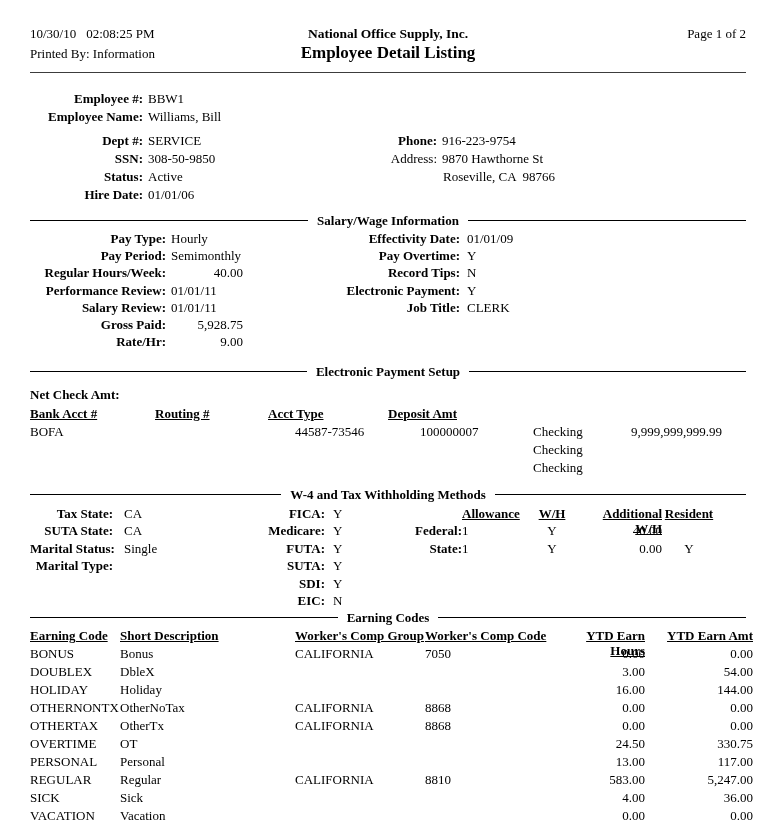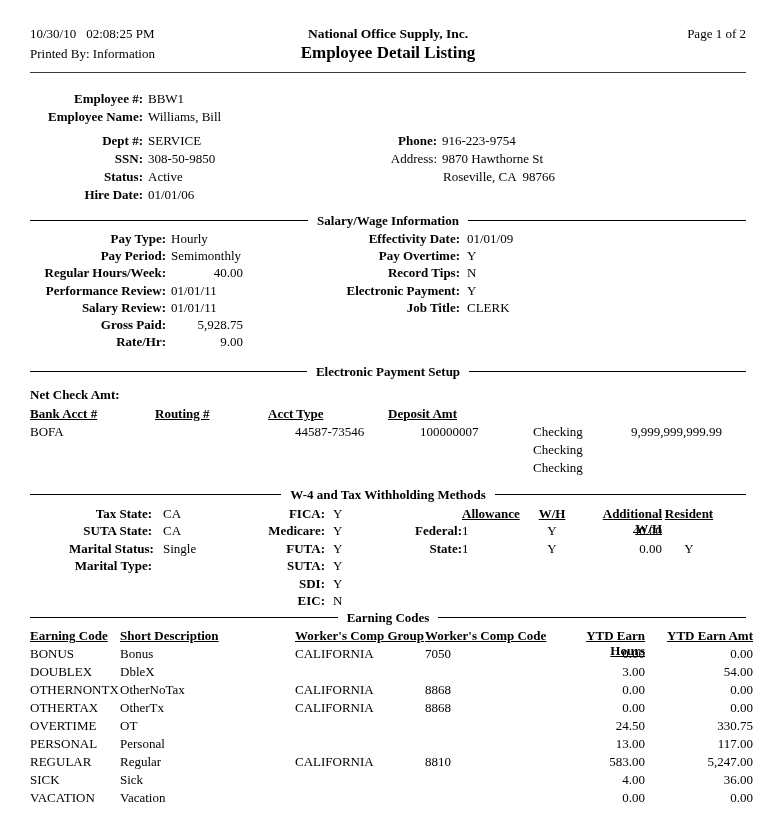--- a/index.html
+++ b/index.html
@@ -49,21 +49,21 @@
   #salary-right .val { padding-left:7px; }
   
   #net-check { top:387px; left:30px; font-weight:bold; }
   #bank-table { top:406px; left:30px; }
   .bt-row { display:flex; height:18px; }
   .bt-head span { font-weight:bold; text-decoration:underline; }
   .bt-c1 { width:265px; } .bt-c2 { width:125px; } .bt-c3 { width:113px; }
   .bt-c4 { width:90px; }  .bt-c5 { width:99px; text-align:right; }
   
   #w4-left { top:506px; left:30px; }
-  #w4-left .lv { height:17.4px;margin-left:39px; }
+  #w4-left .lv { height:17.4px; }
   #w4-left .lbl { width:83px; }
   #w4-left .val { padding-left:11px; }
   #w4-mid { top:506px; left:240px; }
   #w4-mid .lv { height:17.4px; }
   #w4-mid .lbl { width:85px; }
   #w4-mid .val { padding-left:8px; }
   #w4-table { top:506px; left:402px; }
   .w4t-row { display:flex; height:17.4px; }
   .w4t-head span { font-weight:bold; text-decoration:underline; }
   .w4t-label { width:60px; text-align:right; font-weight:bold; white-space:pre; }
@@ -338,20 +338,28 @@
     </div>
     <div class="et-row">
       <span class="et-c1">DOUBLEX</span>
       <span class="et-c2">DbleX</span>
       <span class="et-c3"></span>
       <span class="et-c4"></span>
       <span class="et-c5">3.00</span>
       <span class="et-c6">54.00</span>
     </div>
     <div class="et-row">
+      <span class="et-c1">HOLIDAY</span>
+      <span class="et-c2">Holiday</span>
+      <span class="et-c3"></span>
+      <span class="et-c4"></span>
+      <span class="et-c5">16.00</span>
+      <span class="et-c6">144.00</span>
+    </div>
+    <div class="et-row">
       <span class="et-c1">OTHERNONTX</span>
       <span class="et-c2">OtherNoTax</span>
       <span class="et-c3">CALIFORNIA</span>
       <span class="et-c4">8868</span>
       <span class="et-c5">0.00</span>
       <span class="et-c6">0.00</span>
     </div>
     <div class="et-row">
       <span class="et-c1">OTHERTAX</span>
       <span class="et-c2">OtherTx</span>

